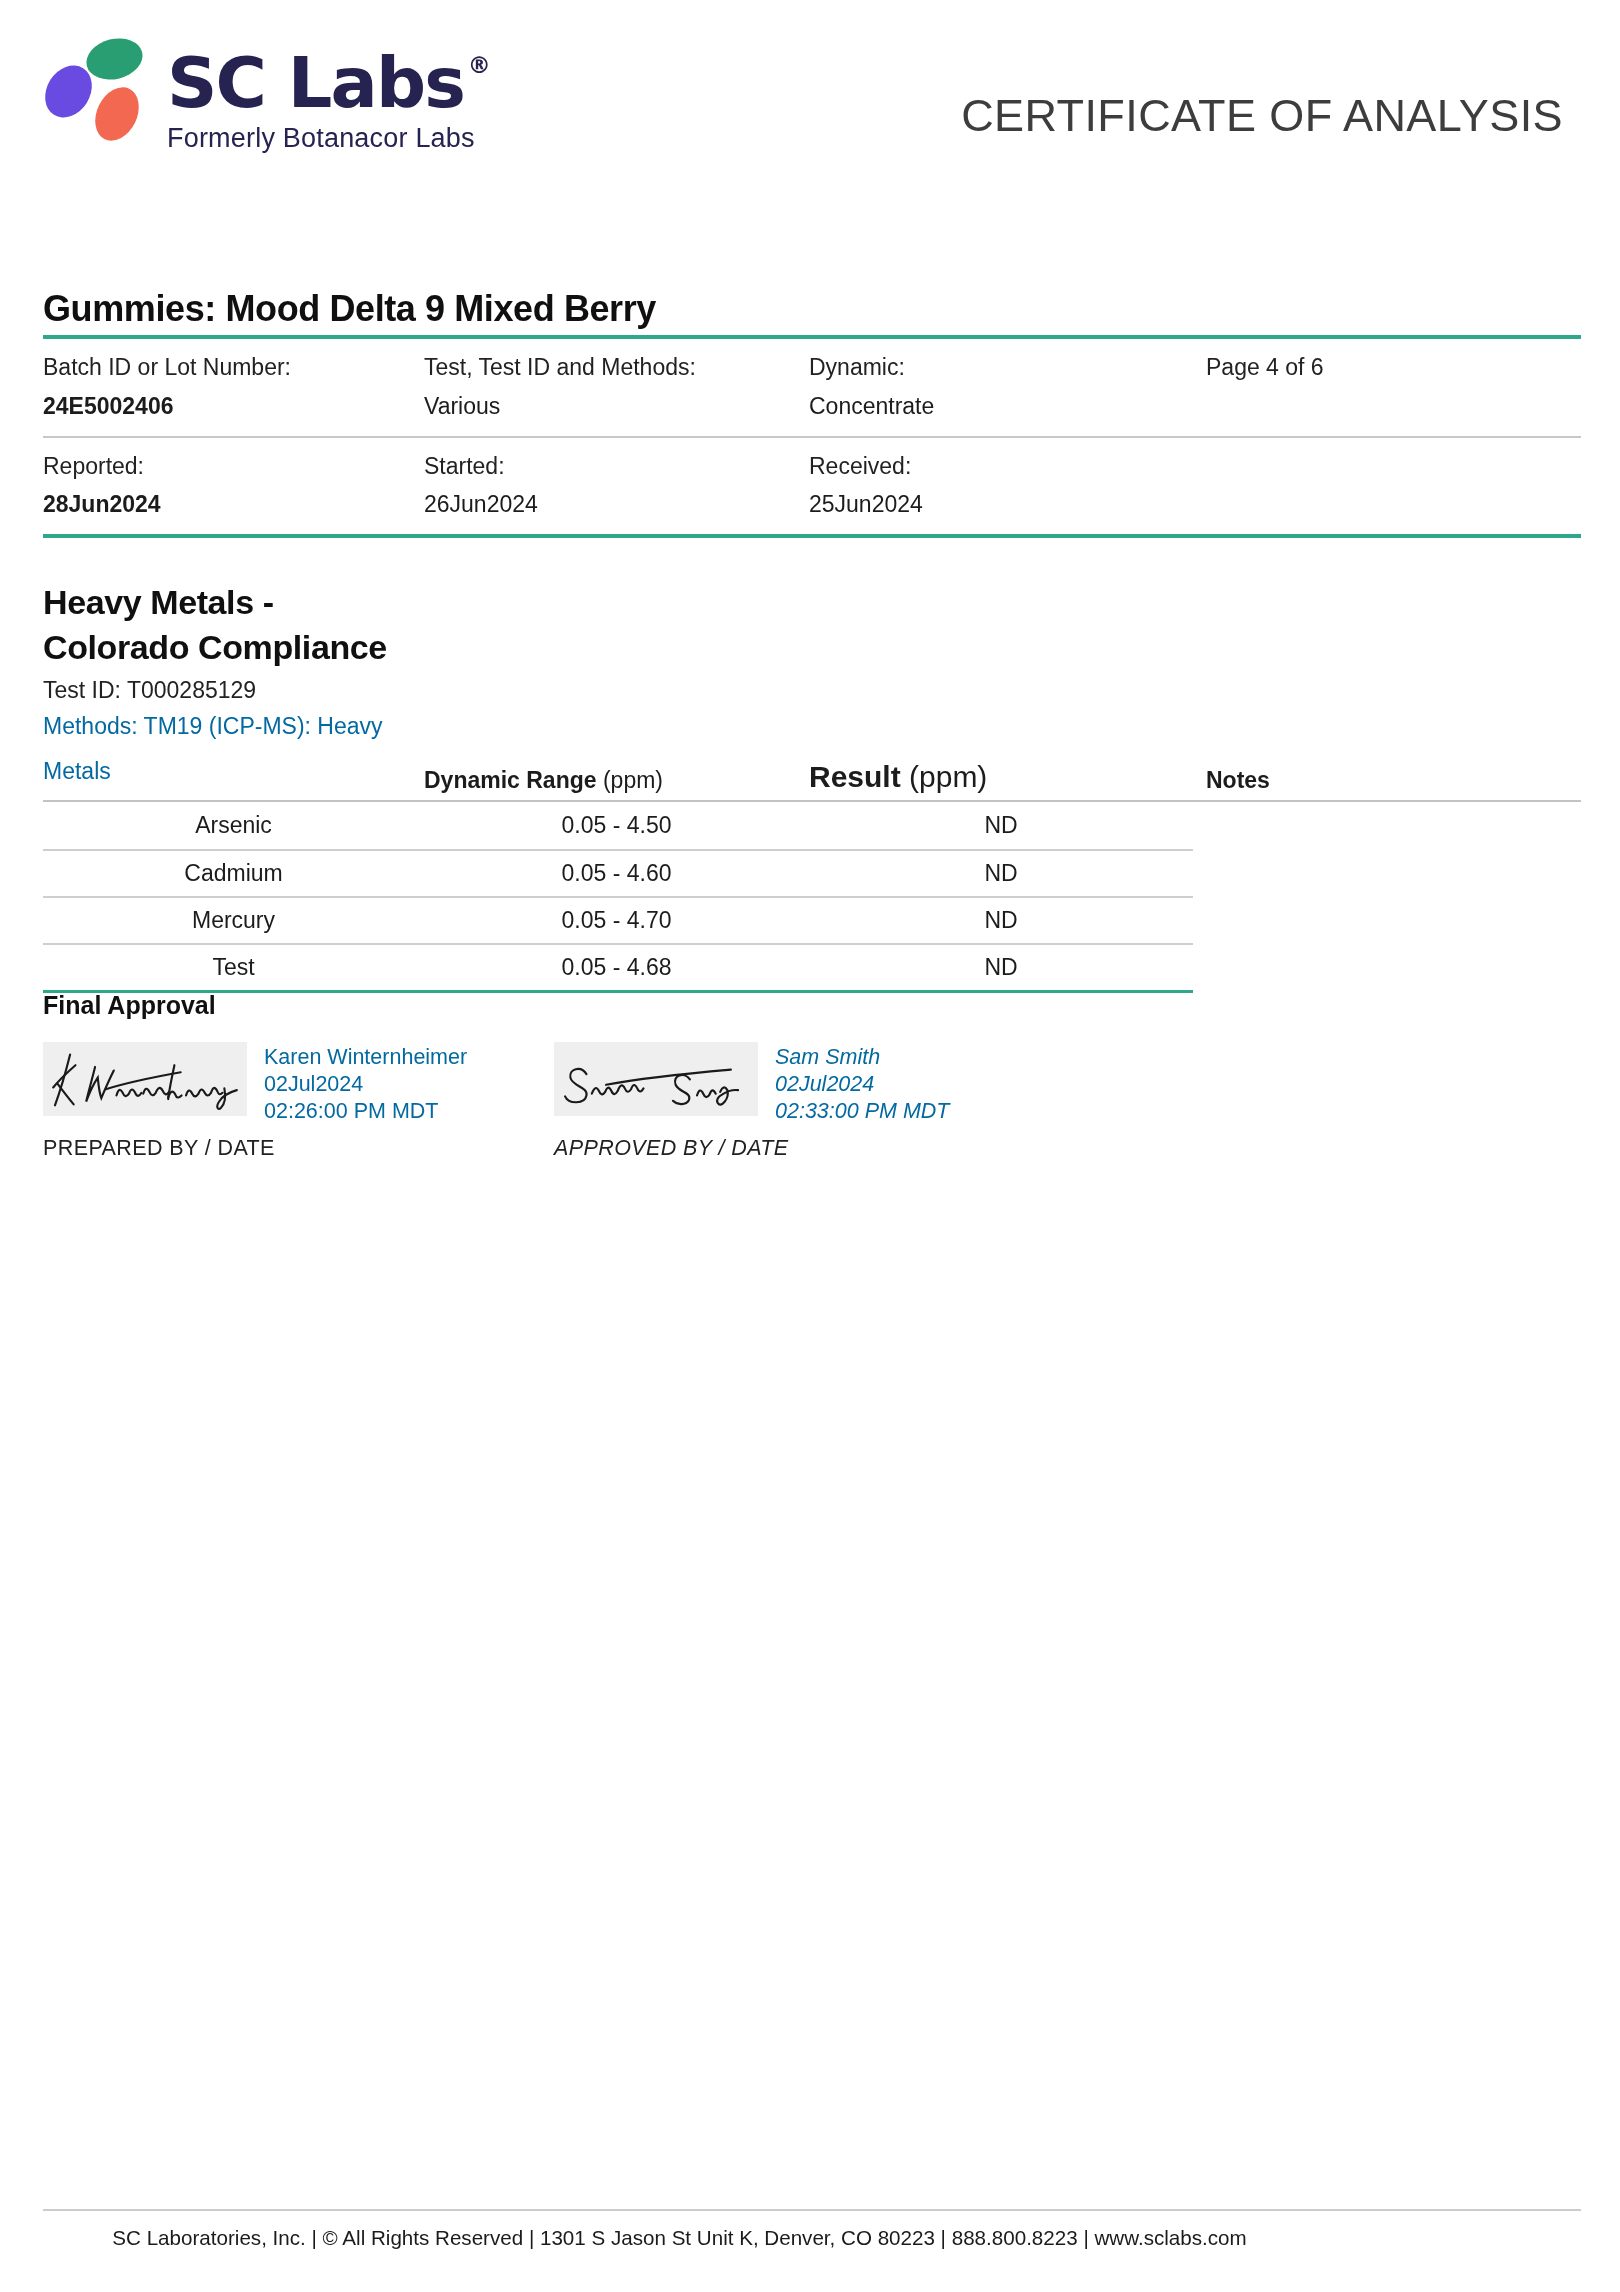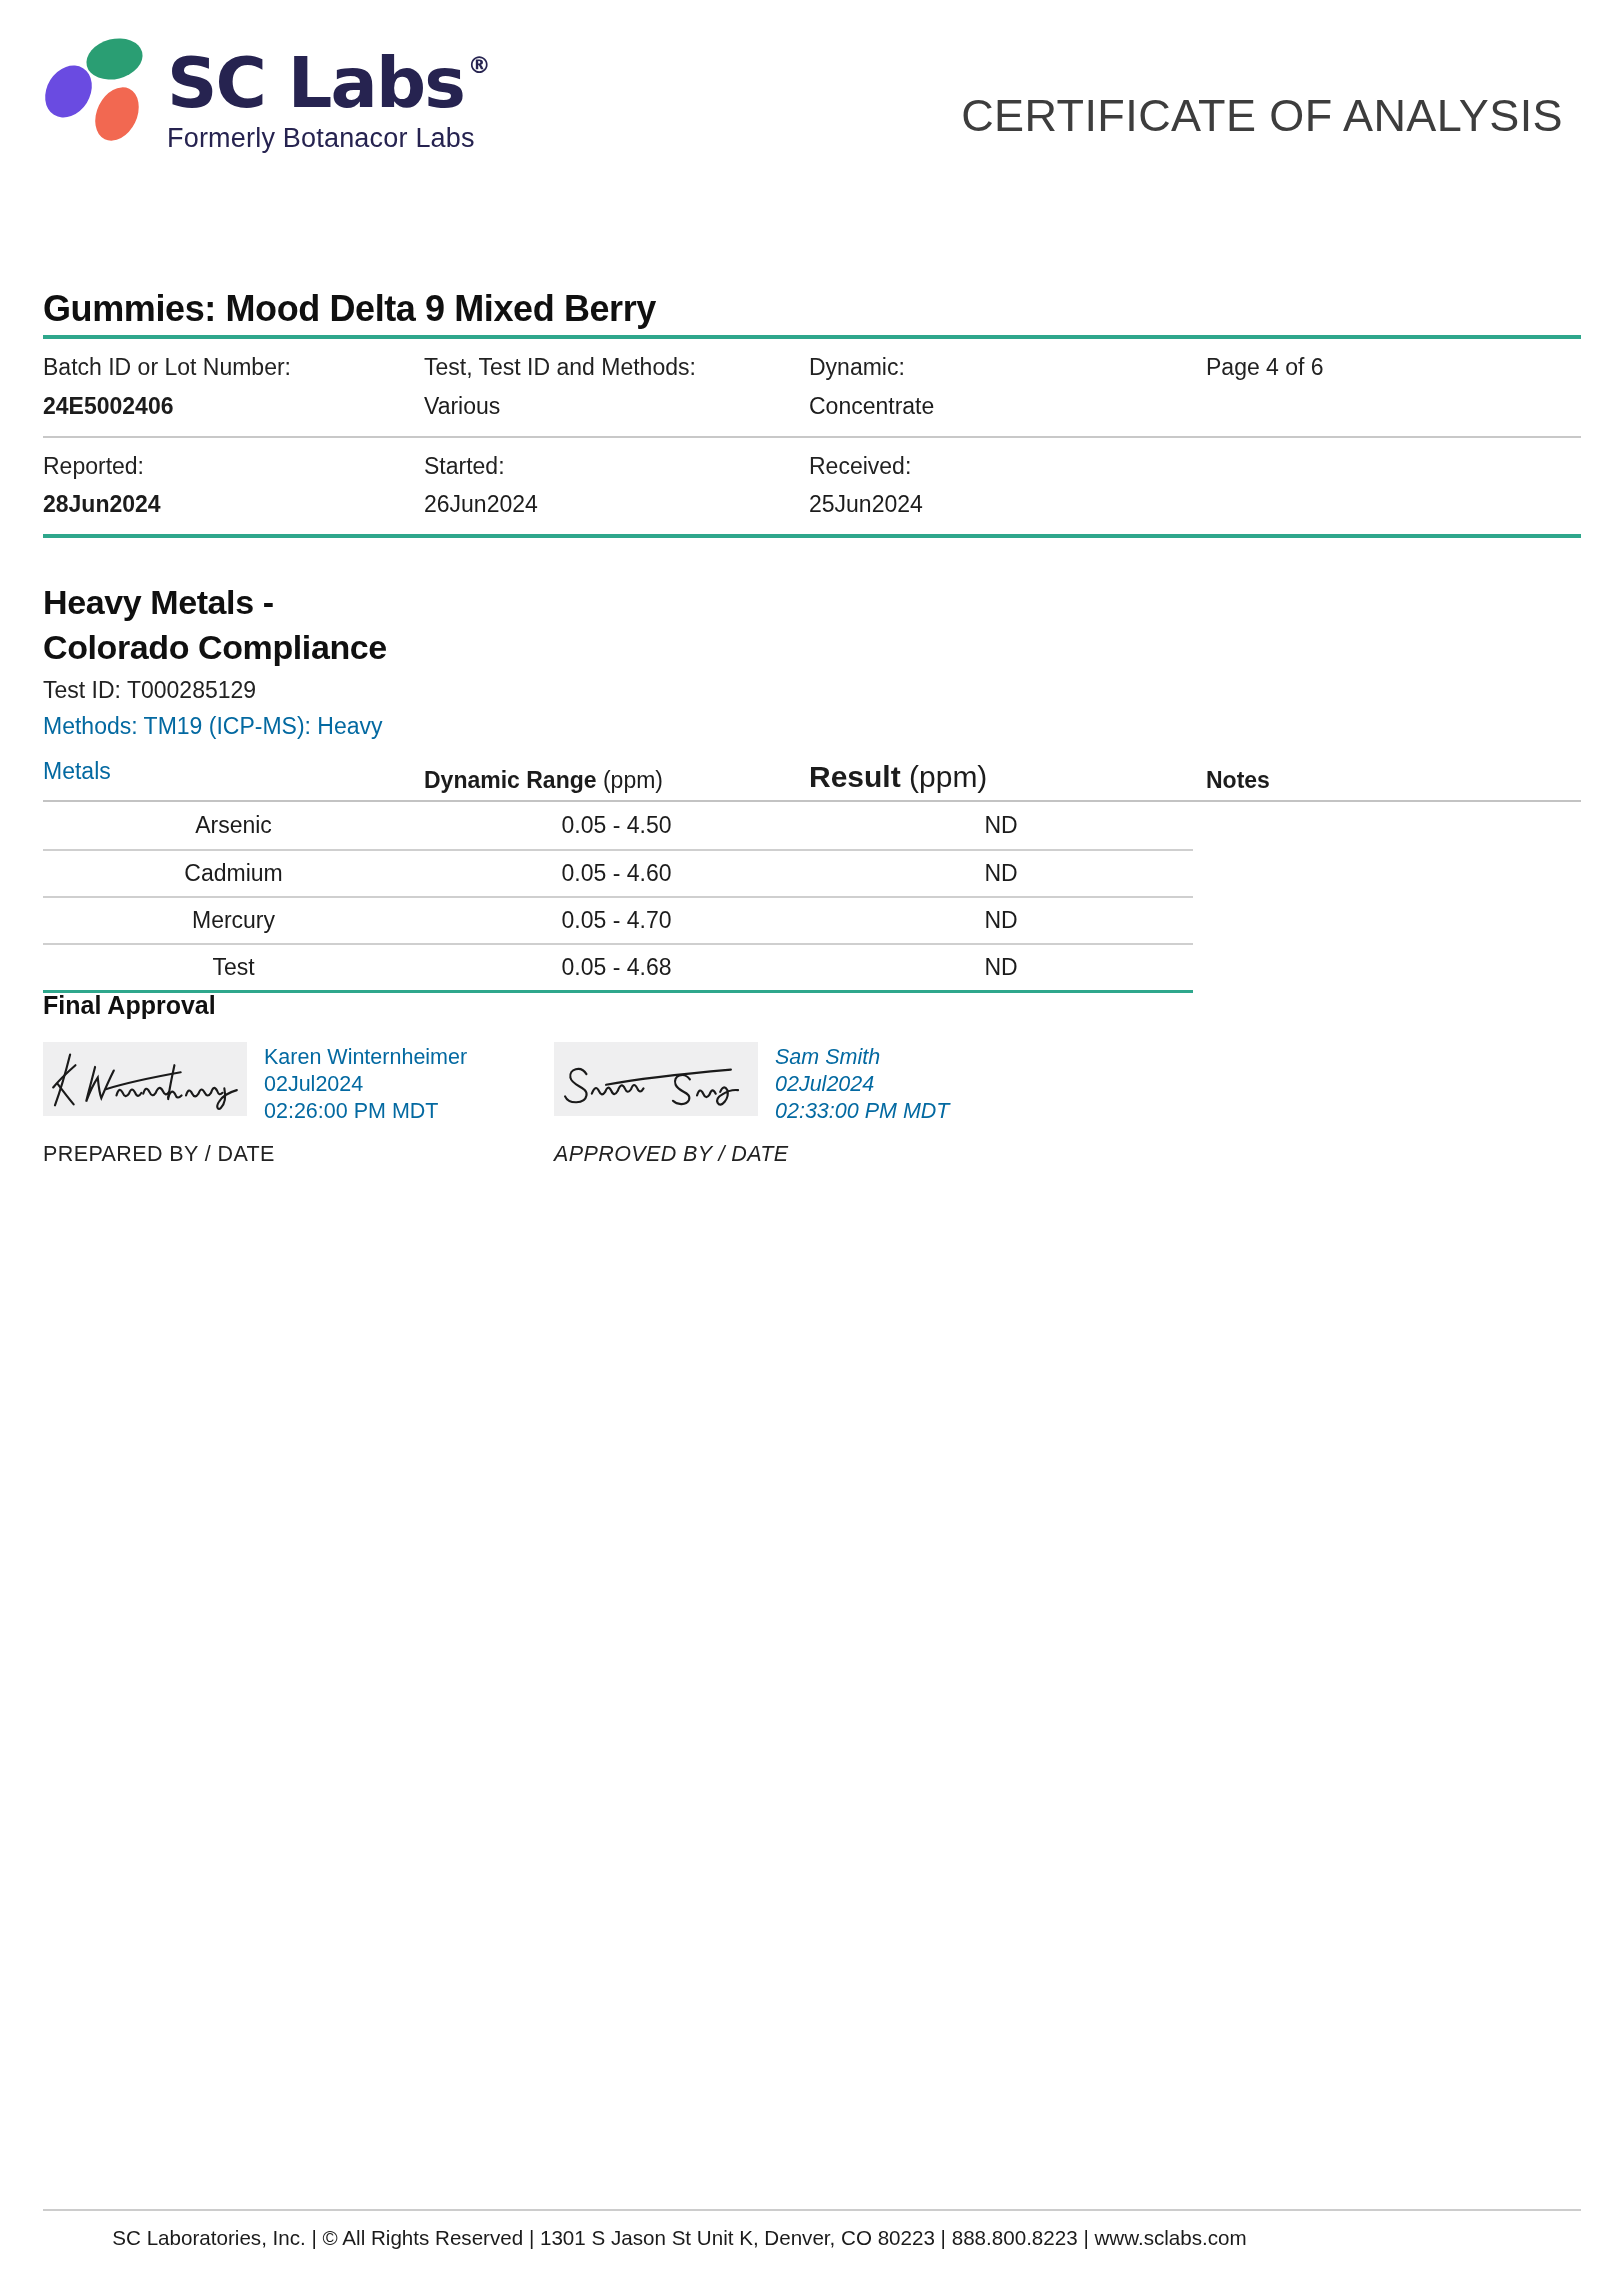--- a/index.html
+++ b/index.html
@@ -77,21 +77,21 @@
   .approval { position:absolute; left:43px; top:991px; width:1538px; }
   .approval-title { font-size:25px; font-weight:bold; color:#101010; }
   .sig-area { position:relative; margin-top:21.5px; height:152px; }
   .sig-group { position:absolute; top:0; }
   .sig-group.prepared { left:0; }
   .sig-group.approved { left:511px;font-style:italic; }
   .sig-flex { display:flex; }
   .sig-box { width:204px; height:74px; background:#efeff0; }
   .sig-box svg { display:block; width:204px; height:74px; }
   .sig-meta { margin-left:17px; font-size:21.5px; line-height:27px; padding-top:2.7px; color:#0369a1; }
-  .sig-label { margin-top:17px; font-size:21.5px; letter-spacing:0.4px; color:#222222; }
+  .sig-label { margin-top:11px; font-size:21.5px; letter-spacing:0.4px; color:#222222; }
 
   
   .footer-line { position:absolute; left:43px; top:2209px; width:1538px; border-top:2.7px solid #cccccc; }
   .footer-text { position:absolute; left:0; top:2226px; width:1359px; text-align:center; font-size:20.6px; color:#1b1b1b; }
 </style>
 </head>
 <body>
 
 <div class="page">
 

